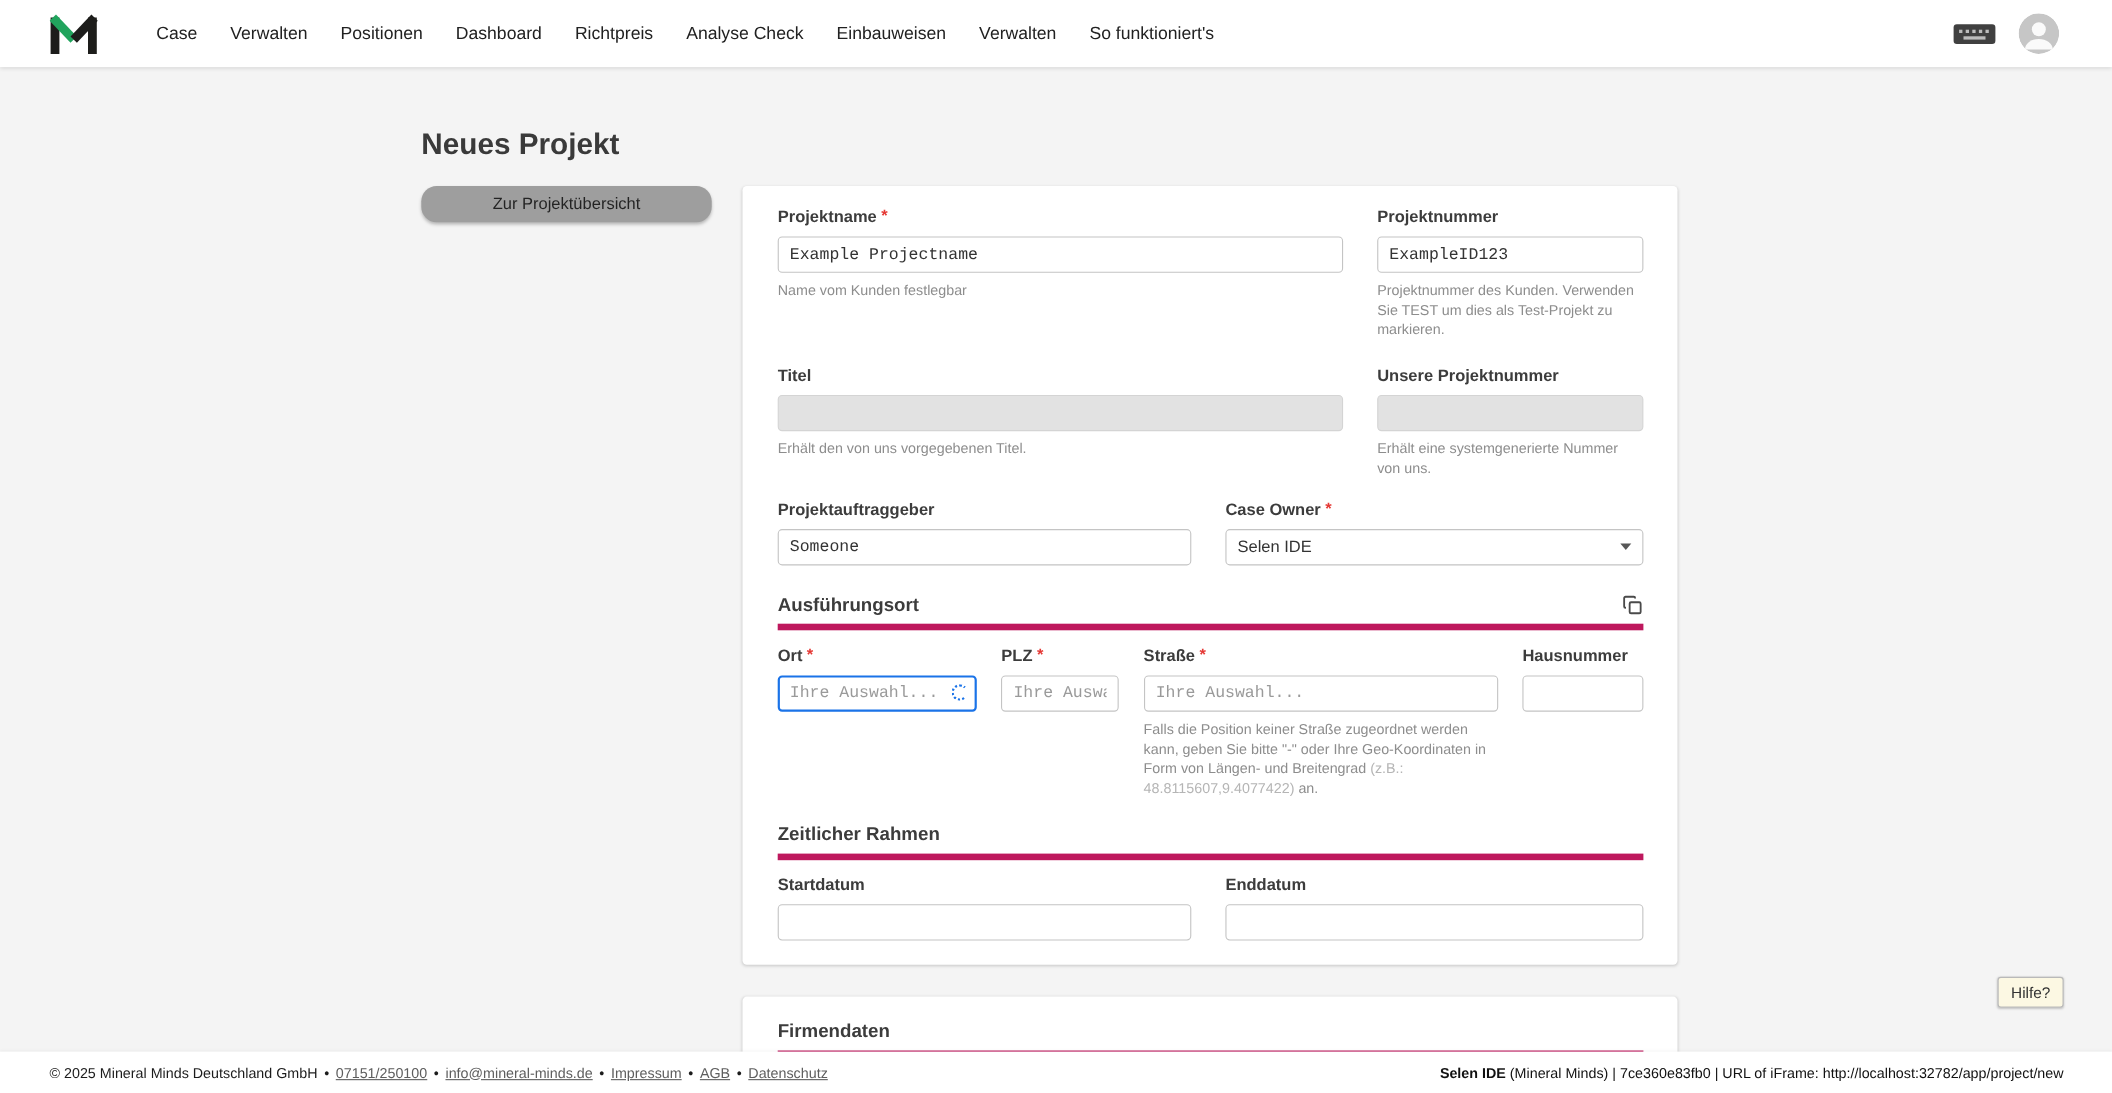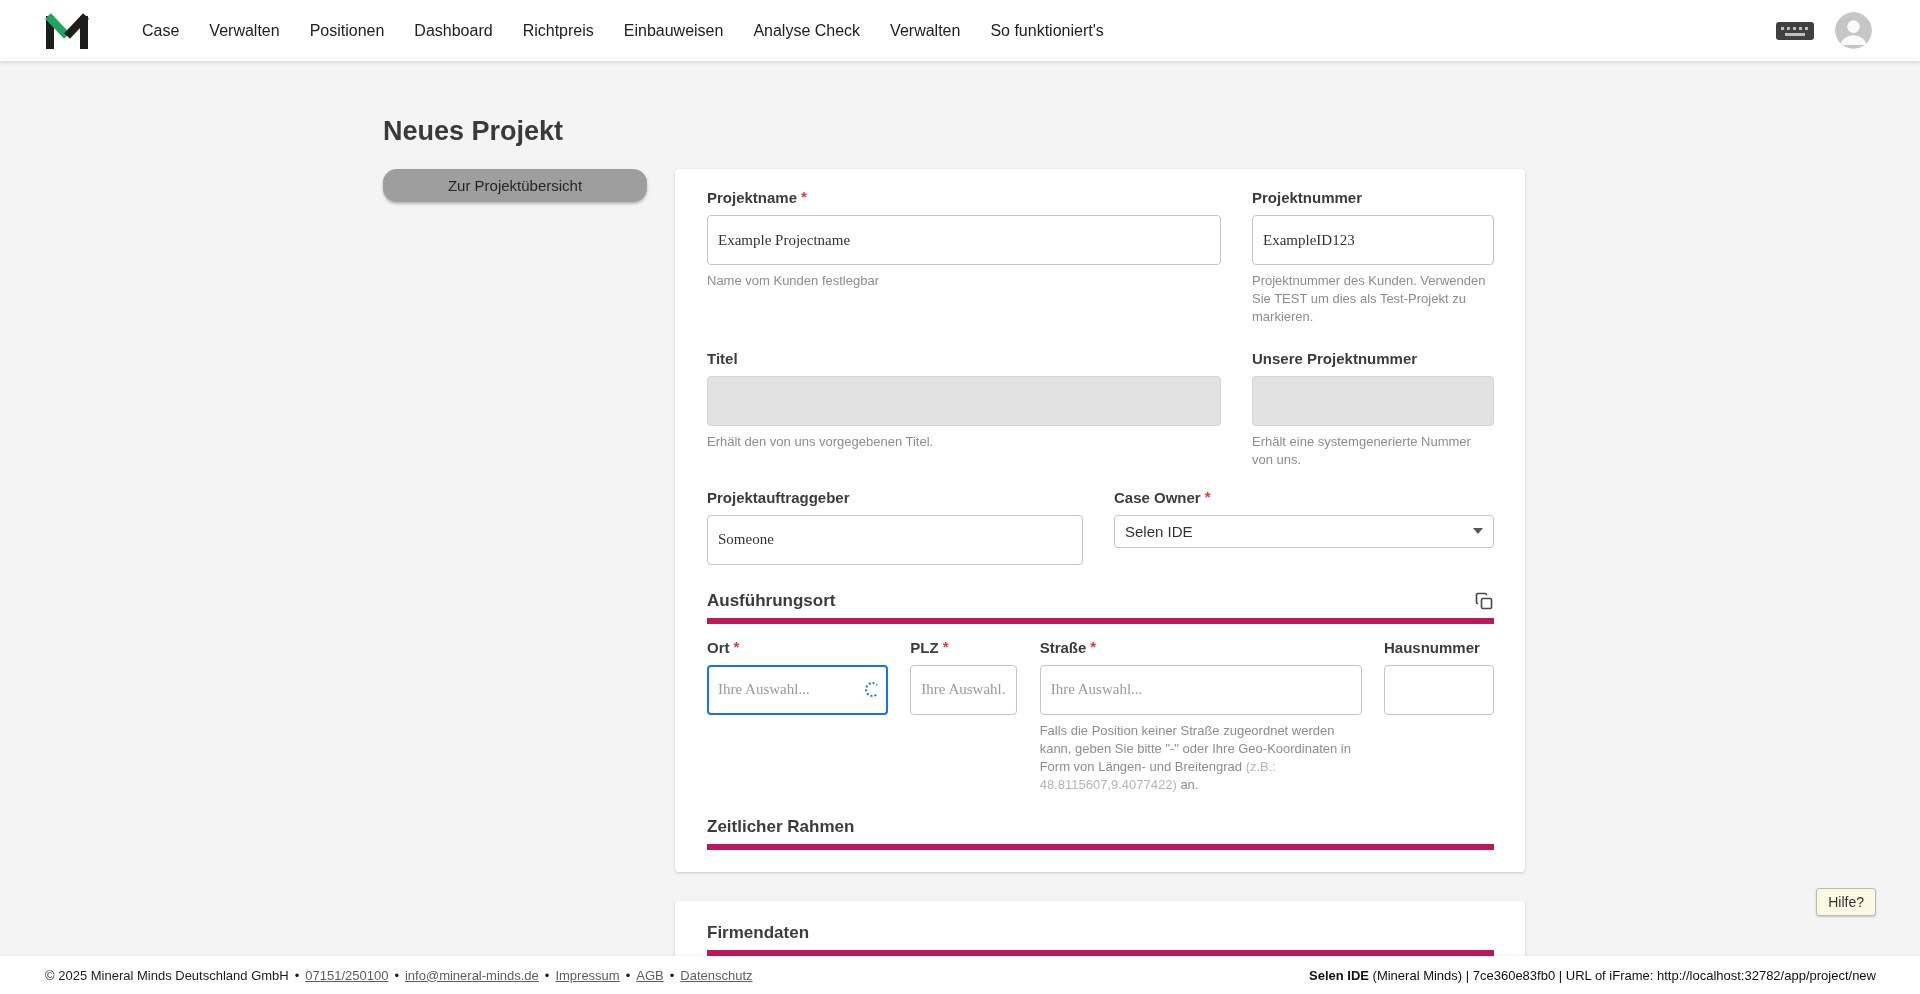--- a/index.html
+++ b/index.html
@@ -28,21 +28,21 @@
   .row{display:flex;justify-content:space-between}
   .row2{margin-top:24px}
   .row3{margin-top:20px}
   .row4{margin-top:15px;align-items:flex-start}
   .row5{margin-top:14px}
   .w-main{width:514px}.w-side{width:242px}.w-h1{width:376px}.w-h2{width:380px}
   .w-ort{width:181px}.w-plz{width:107px}.w-str{width:322px}.w-haus{width:110px}
 
   .field-label{display:flex;gap:4px;font-size:15px;font-weight:bold;color:#3c3c3c;margin-bottom:9px}
   .req{color:#e53935;position:relative;top:-1px}
-  .input{width:100%;height:50px;border:1px solid #c4c4c4;border-radius:4px;background:#fff;padding:0 10px;font-size:15px;font-family:Liberation Serif, serif;color:#333;outline:none}
+  .input{width:100%;height:33px;border:1px solid #c4c4c4;border-radius:4px;background:#fff;padding:0 10px;font-size:15px;font-family:Liberation Mono, monospace;color:#333;outline:none}
   .input::placeholder{color:#9a9a9a}
   .input:disabled{background:#e2e2e2;border-color:#d4d4d4}
   .helper{margin-top:7px;font-size:13px;line-height:1.38;color:#8d8d8d}
   .helper .dim{color:#b5b5b5}
 
   .select{width:100%;height:33px;border:1px solid #c4c4c4;border-radius:4px;background:#fff;padding:0 10px;display:flex;align-items:center;justify-content:space-between;cursor:pointer}
   .select-value{font-size:15px;color:#333}
   .caret{width:0;height:0;border-left:5px solid transparent;border-right:5px solid transparent;border-top:6px solid #575757}
 
   .section-head{display:flex;align-items:center;justify-content:space-between;border-bottom:6px solid #be185d;padding-bottom:7px}
@@ -75,22 +75,22 @@
       <polyline points="22,25 41,5" stroke="#1d1d1b" stroke-width="8" fill="none"></polyline>
       <polyline points="39,5 39,38" stroke="#1d1d1b" stroke-width="8" fill="none"></polyline>
     </svg>
   </a>
   <nav class="nav">
     <a class="nav-item">Case</a>
     <a class="nav-item">Verwalten</a>
     <a class="nav-item">Positionen</a>
     <a class="nav-item">Dashboard</a>
     <a class="nav-item">Richtpreis</a>
+    <a class="nav-item">Analyse Check</a>
     <a class="nav-item">Einbauweisen</a>
-    <a class="nav-item">Analyse Check</a>
     <a class="nav-item">Verwalten</a>
     <a class="nav-item">So funktioniert's</a>
   </nav>
   <div class="topbar-right">
     <span class="kb-icon">
       <svg width="40" height="26" viewBox="0 0 40 26">
         <rect x="1" y="4" width="38" height="18" rx="3" fill="#404040"></rect>
         <g fill="#bdbdbd">
           <rect x="6" y="9" width="3" height="3"></rect>
             <rect x="12" y="9" width="3" height="3"></rect>
@@ -213,20 +213,34 @@
           <span>Hausnummer</span>
         </div>
         <input class="input" style="">
       </div>
     </div>
 
     <div class="section-head sec-b">
       <span class="section-title">Zeitlicher Rahmen</span>
     </div>
 
+    <div class="row row5">
+      <div class="w-h1">
+        <div class="field-label">
+          <span>Startdatum</span>
+        </div>
+        <input class="input" style="">
+      </div>
+      <div class="w-h2">
+        <div class="field-label">
+          <span>Enddatum</span>
+        </div>
+        <input class="input" style="">
+      </div>
+    </div>
 
   </div>
 
   <div class="card card2">
     <div class="section-head">
       <span class="section-title">Firmendaten</span>
     </div>
   </div>
 
 </div>

